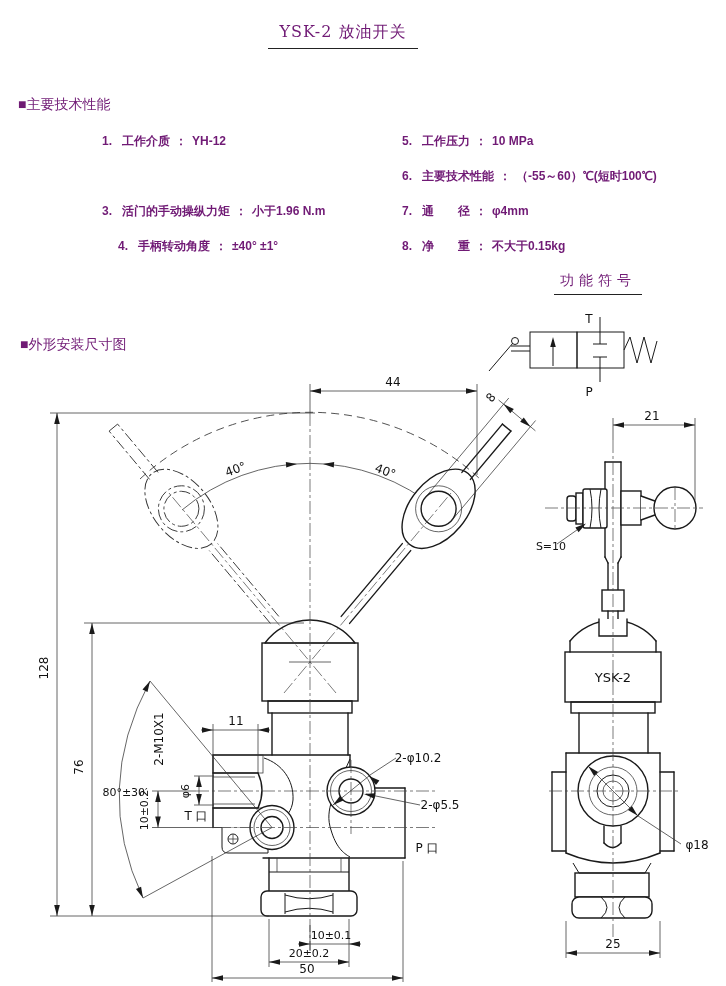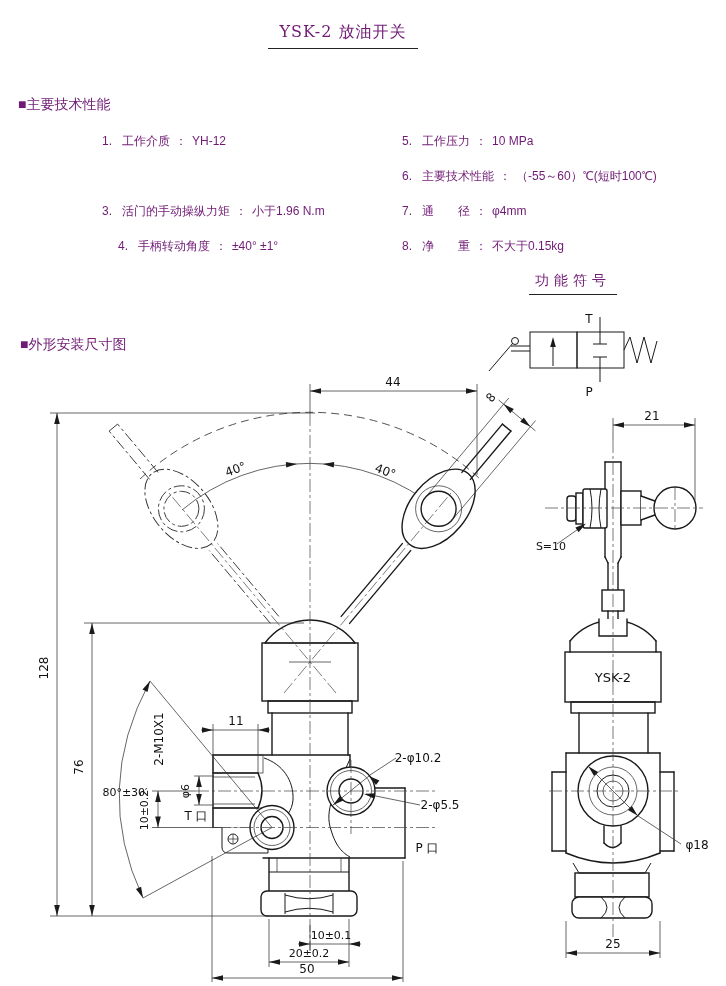--- a/index.html
+++ b/index.html
@@ -5,23 +5,23 @@
   html,body{margin:0;padding:0;background:#fff;}
   #page{position:relative;width:726px;height:986px;background:#ffffff;overflow:hidden;
         font-family:"Liberation Sans",sans-serif;color:#701a75;margin-top:10px;}
   .abs{position:absolute;}
   #title{left:268px;top:12px;width:150px;text-align:center;font-size:16px;
          font-family:"DejaVu Serif",serif;letter-spacing:1px;
          border-bottom:1.5px solid #222;padding-bottom:5px;}
   .sec-header{font-size:14px;font-weight:normal;}
   #specs-header{left:18px;top:86px;}
   #drawing-header{left:20px;top:326px;}
-  #symbol-header{left:529px;top:262px;width:88px;text-align:center;font-size:14px;
+  #symbol-header{left:554px;top:262px;width:88px;text-align:center;font-size:14px;
                  letter-spacing:5px;border-bottom:1.2px solid #222;padding-bottom:4px;}
-  .spec-row{position:absolute;font-size:12px;white-space:nowrap;}
+  .spec-row{position:absolute;font-size:12px;white-space:nowrap;font-weight:bold;}
   .spec-row .no{display:inline-block;min-width:15px;margin-right:5px;}
   .spec-row .colon{margin:0 5px;}
   svg{position:absolute;left:0;top:0;}
   .tk{stroke:#1a1a1a;stroke-width:1.4;fill:none;stroke-linecap:round;}
   .md{stroke:#1a1a1a;stroke-width:1;fill:none;}
   .tn{stroke:#333;stroke-width:0.75;fill:none;}
   .cl{stroke:#444;stroke-width:0.7;fill:none;stroke-dasharray:13 3 3 3;}
   .ph{stroke:#333;stroke-width:0.95;fill:none;stroke-dasharray:11 3 3 3;}
   .dsh{stroke:#333;stroke-width:0.85;fill:none;stroke-dasharray:8 5;}
   .wf{fill:#fff;}

